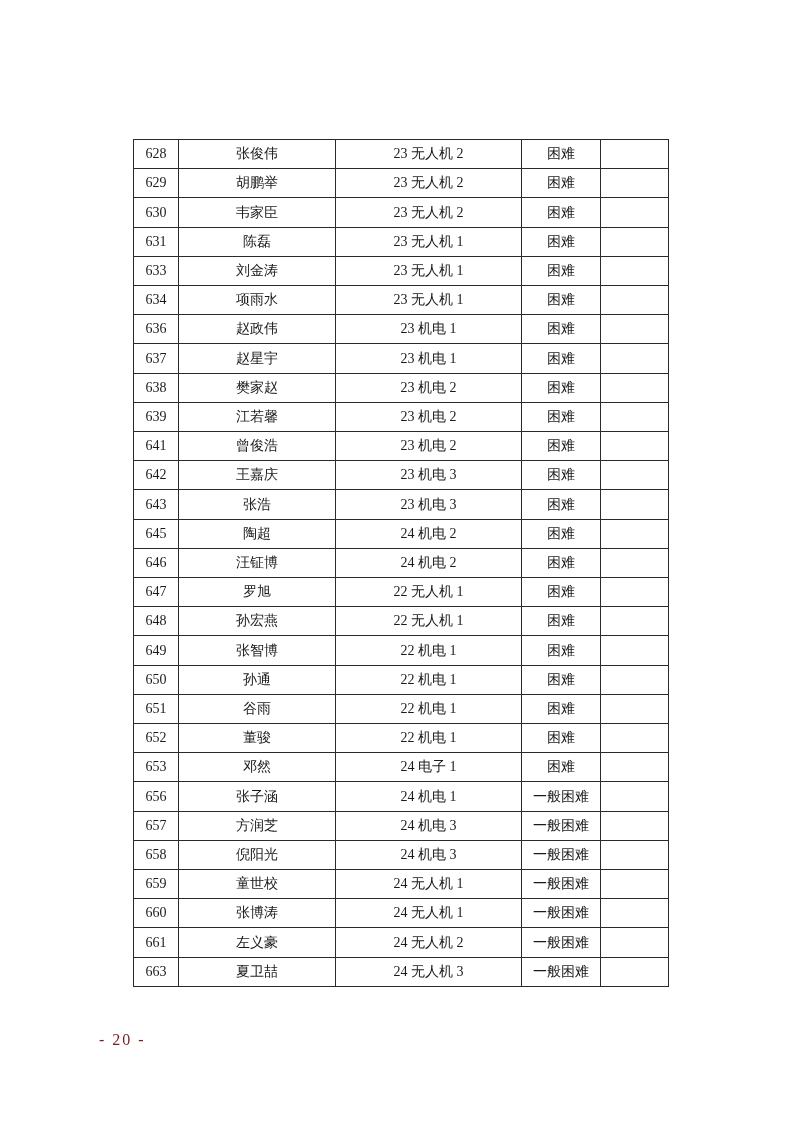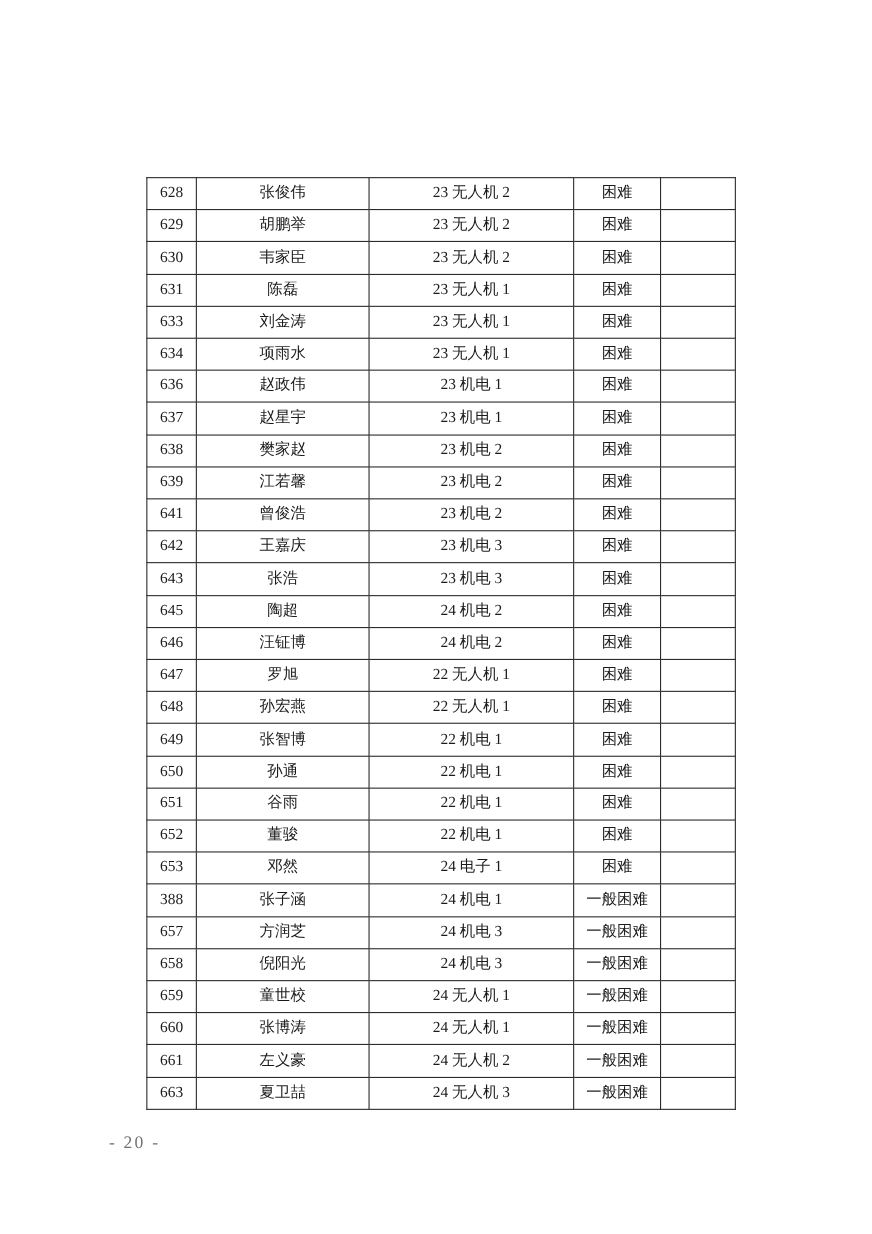--- a/index.html
+++ b/index.html
@@ -17,39 +17,38 @@
     overflow: hidden;
   }
   table.roster {
     position: absolute;
     left: 133px;
     top: 139px;
     width: 535px;
     height: 848px;
     border-collapse: collapse;
     table-layout: fixed;
-    margin-top: 22px;
   }
   table.roster td {
     border: 1px solid #2b2b2b;
     text-align: center;
     vertical-align: middle;
     font-size: 14px;
     line-height: 1;
     padding: 0;
     white-space: nowrap;
     overflow: hidden;
   }
   .footer-page-number {
     position: absolute;
     left: 99px;
     top: 1031px;
     font-size: 16px;
     letter-spacing: 2px;
-    color: #737373;
+    color: #7f1d1d;
   }
 </style>
 </head>
 <body>
 
 <div class="page">
 
   <table class="roster">
     <colgroup>
       <col style="width:45px">
@@ -207,21 +206,21 @@
           <td></td>
         </tr>
         <tr>
           <td>653</td>
           <td>邓然</td>
           <td>24 电子 1</td>
           <td>困难</td>
           <td></td>
         </tr>
         <tr>
-          <td>388</td>
+          <td>656</td>
           <td>张子涵</td>
           <td>24 机电 1</td>
           <td>一般困难</td>
           <td></td>
         </tr>
         <tr>
           <td>657</td>
           <td>方润芝</td>
           <td>24 机电 3</td>
           <td>一般困难</td>

